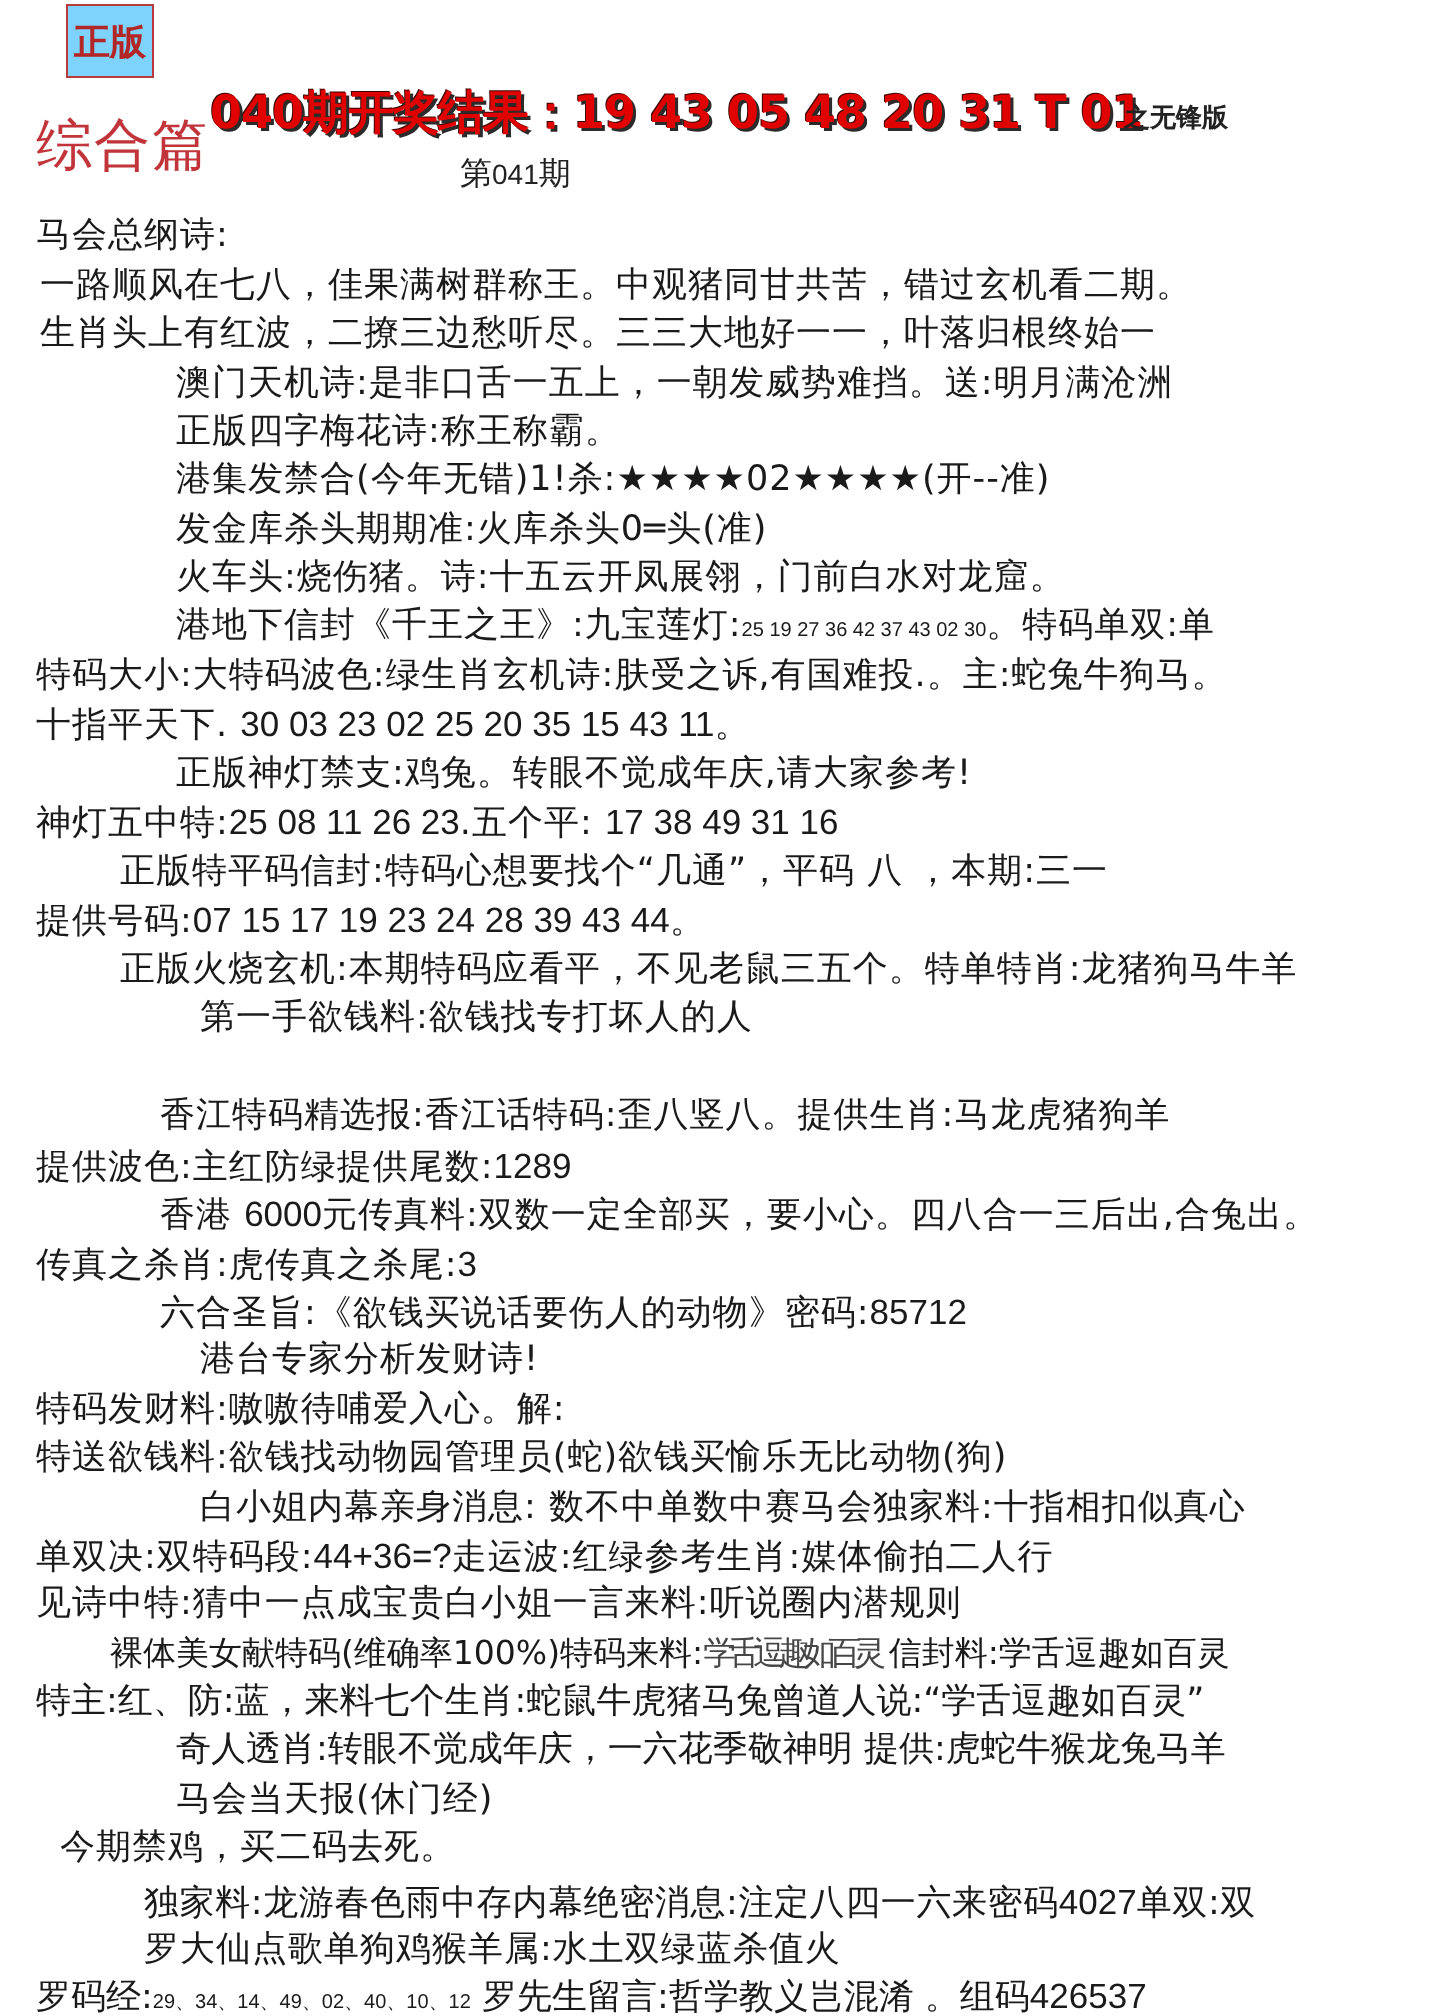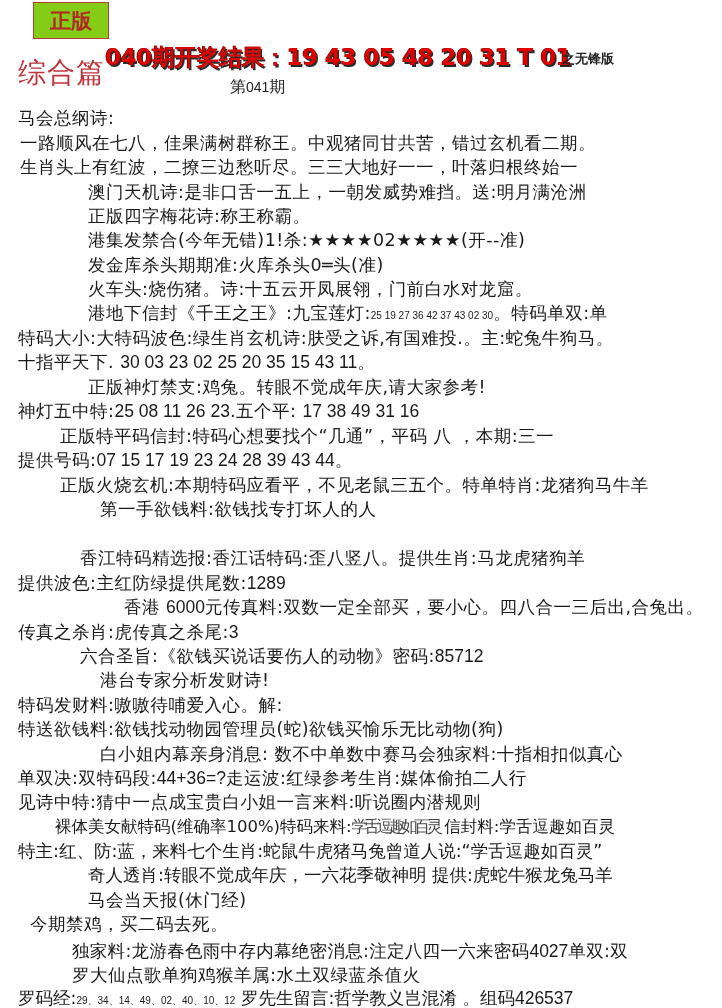--- a/index.html
+++ b/index.html
@@ -13,28 +13,28 @@
       position: relative;
       font-family: "DejaVu Serif", "Liberation Serif", serif;
       color: #1a1a1a;
     }
     .page { position: absolute; left: 0; top: 0; width: 722px; height: 1008px; }
 
     
     .stamp-box {
       position: absolute;
       left: 33px; top: 2px;
-      width: 76px; height: 37px;
+      width: 44px; height: 37px;
       border: 1.5px solid #b83a3a;
       display: flex; align-items: center; justify-content: center;
       color: #b32626;
       font-family: "DejaVu Sans", sans-serif;
       font-weight: bold;
-      font-size: 21px;
-      background: #84cc16;
+      font-size: 18px;
+      background: #7dd3fc;
     }
     .masthead {
       position: absolute;
       left: 253px; top: 4px;
       font-family: "DejaVu Serif", serif;
       font-size: 44px;
       color: #1e2a9e;
       letter-spacing: 22px;
       line-height: 50px;
     }
@@ -149,21 +149,21 @@
   <div class="line" style="left:60px; top:425px;">正版特平码信封:特码心想要找个“几通”，平码  八   ，本期:三一</div>
   <div class="line" style="left:18px; top:449px;">
     <span>提供号码:</span><span class="n">07 15 17 19 23 24 28 39 43 44</span><span>。</span>
   </div>
   <div class="line" style="left:60px; top:474px;">正版火烧玄机:本期特码应看平，不见老鼠三五个。特单特肖:龙猪狗马牛羊</div>
   <div class="line" style="left:100px; top:498px;">第一手欲钱料:欲钱找专打坏人的人</div>
   <div class="line" style="left:80px; top:547px;">香江特码精选报:香江话特码:歪八竖八。提供生肖:马龙虎猪狗羊</div>
   <div class="line" style="left:18px; top:572px;">
     <span>提供波色:主红防绿提供尾数:</span><span class="n">1289</span>
   </div>
-  <div class="line" style="left:80px; top:596px;margin-left:44px;">
+  <div class="line" style="left:80px; top:596px;">
     <span>香港 </span><span class="n">6000</span><span>元传真料:双数一定全部买，要小心。四八合一三后出,合兔出。</span>
   </div>
   <div class="line" style="left:18px; top:621px;">
     <span>传真之杀肖:虎传真之杀尾:</span><span class="n">3</span>
   </div>
   <div class="line" style="left:80px; top:645px;">
     <span>六合圣旨:《欲钱买说话要伤人的动物》密码:</span><span class="n">85712</span>
   </div>
   <div class="line" style="left:18px; top:694px;">特码发财料:嗷嗷待哺爱入心。解:</div>
   <div class="line" style="left:100px; top:669px;">港台专家分析发财诗!</div>

